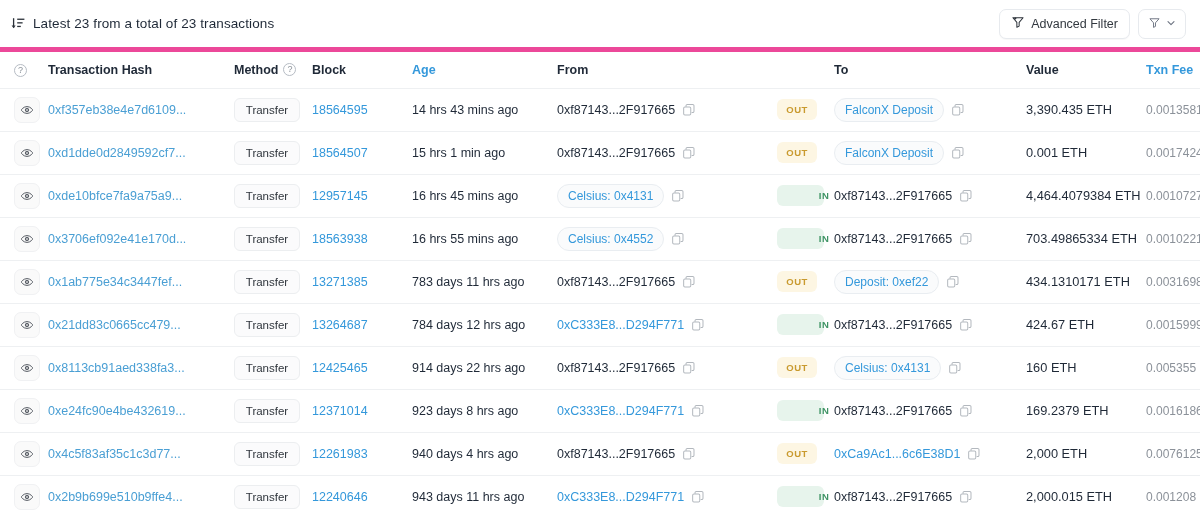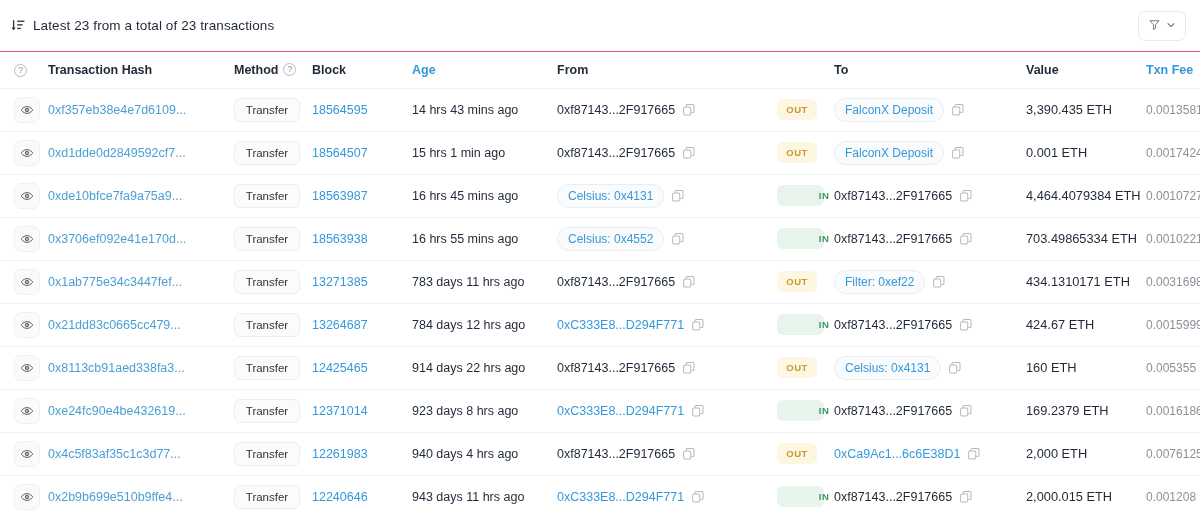--- a/index.html
+++ b/index.html
@@ -12,21 +12,21 @@
     overflow: hidden;
   }
   .page { width: 1200px; height: 517px; position: relative; background: #fff; }
 
   
   .topbar {
     height: 52px;
     display: flex;
     align-items: center;
     padding: 0 14px 0 10px;
-    border-bottom: 1px solid #ec4899;
+    border-bottom: 5px solid #ec4899;
     background: #fff;
   }
   .topbar-left { display: flex; align-items: center; gap: 7px; flex: 1; }
   .sort-icon { width: 16px; height: 16px; display: block; flex: none; }
   .summary-text { font-size: 13.5px; color: #1f2937; letter-spacing: .1px; }
   .topbar-right { display: flex; align-items: center; gap: 8px; }
   .adv-filter-btn {
     display: flex; align-items: center; gap: 6px;
     height: 30px; padding: 0 11px;
     border: 1px solid #e7eaee; border-radius: 7px;
@@ -128,20 +128,29 @@
           <path d="M3.6 2.2v9.4" stroke="#2b3139" stroke-width="1.3" fill="none"></path>
           <path d="M1.6 9.6l2 2.6 2-2.6z" fill="#2b3139"></path>
           <rect x="7.2" y="2.6" width="7.2" height="1.3" fill="#2b3139"></rect>
           <rect x="7.2" y="6.2" width="5.4" height="1.3" fill="#2b3139"></rect>
           <rect x="7.2" y="9.8" width="3.6" height="1.3" fill="#2b3139"></rect>
         </svg>
       </span>
       <span class="summary-text">Latest 23 from a total of 23 transactions</span>
     </div>
     <div class="topbar-right">
+      <button class="adv-filter-btn">
+        <span>
+          <svg viewBox="0 0 16 16" width="14" height="14">
+            <path d="M2.2 3.1h11.6L9.3 8.4v4.3l-2.6 1.3V8.4z" fill="none" stroke="#2b3139" stroke-width="1.15" stroke-linejoin="round"></path>
+            <path d="M4.9 2.2l.5 1.3 1.3.5-1.3.5-.5 1.3-.5-1.3L3.1 4l1.3-.5z" fill="#2b3139"></path>
+          </svg>
+        </span>
+        <span>Advanced Filter</span>
+      </button>
       <button class="filter-dd-btn">
         <span>
           <svg viewBox="0 0 16 16" width="13" height="13">
             <path d="M2.4 3.4h11.2L9.2 8.4v4.4l-2.4 1.2V8.4z" fill="none" stroke="#6b7280" stroke-width="1.15" stroke-linejoin="round"></path>
           </svg>
         </span>
         <span>
           <svg viewBox="0 0 12 12" width="10" height="10">
             <path d="M2.4 4.4L6 8l3.6-3.6" fill="none" stroke="#6b7280" stroke-width="1.3" stroke-linecap="round" stroke-linejoin="round"></path>
           </svg>
@@ -250,21 +259,21 @@
             <span class="eye-box">
               <svg viewBox="0 0 18 18" width="14" height="14">
                 <path d="M1.6 9S4.2 4.6 9 4.6 16.4 9 16.4 9 13.8 13.4 9 13.4 1.6 9 1.6 9z" fill="none" stroke="#4b5159" stroke-width="1.2"></path>
                 <circle cx="9" cy="9" r="2.2" fill="none" stroke="#4b5159" stroke-width="1.2"></circle>
                 <circle cx="9" cy="9" r="1" fill="#4b5159"></circle>
               </svg>
             </span>
           </td>
           <td class="c-hash"><span class="link link-hash">0xde10bfce7fa9a75a9...</span></td>
           <td class="c-meth"><span class="chip-method">Transfer</span></td>
-          <td class="c-block"><span class="link">18563987</span></td>
+          <td class="c-block"><span class="link">12957145</span></td>
           <td class="c-age"><span class="txt-dark">16 hrs 45 mins ago</span></td>
           <td class="c-from">
             <span class="addr-cell">
               <span class="chip-label">Celsius: 0x4131</span>
               <span class="copy-ico"><svg viewBox="0 0 16 16" width="14" height="14">
                   <rect x="1.9" y="4.6" width="8.1" height="9" rx="1.4" fill="none" stroke="#9aa1a9" stroke-width="1.15"></rect>
                   <path d="M4.6 4.4V3.1a1.4 1.4 0 0 1 1.4-1.4h6.3a1.4 1.4 0 0 1 1.4 1.4v6.3a1.4 1.4 0 0 1-1.4 1.4h-1.3" fill="none" stroke="#9aa1a9" stroke-width="1.15"></path>
                 </svg></span>
             </span>
           </td>
@@ -336,21 +345,21 @@
               <span class="txt-dark">0xf87143...2F917665</span>
               <span class="copy-ico"><svg viewBox="0 0 16 16" width="14" height="14">
                   <rect x="1.9" y="4.6" width="8.1" height="9" rx="1.4" fill="none" stroke="#9aa1a9" stroke-width="1.15"></rect>
                   <path d="M4.6 4.4V3.1a1.4 1.4 0 0 1 1.4-1.4h6.3a1.4 1.4 0 0 1 1.4 1.4v6.3a1.4 1.4 0 0 1-1.4 1.4h-1.3" fill="none" stroke="#9aa1a9" stroke-width="1.15"></path>
                 </svg></span>
             </span>
           </td>
           <td class="c-dir"><span class="chip-dir out">OUT</span></td>
           <td class="c-to">
             <span class="addr-cell">
-              <span class="chip-label">Filter: 0xef22</span>
+              <span class="chip-label">Deposit: 0xef22</span>
               <span class="copy-ico"><svg viewBox="0 0 16 16" width="14" height="14">
                   <rect x="1.9" y="4.6" width="8.1" height="9" rx="1.4" fill="none" stroke="#9aa1a9" stroke-width="1.15"></rect>
                   <path d="M4.6 4.4V3.1a1.4 1.4 0 0 1 1.4-1.4h6.3a1.4 1.4 0 0 1 1.4 1.4v6.3a1.4 1.4 0 0 1-1.4 1.4h-1.3" fill="none" stroke="#9aa1a9" stroke-width="1.15"></path>
                 </svg></span>
             </span>
           </td>
           <td class="c-val"><span class="value">434.1310171 ETH</span></td>
           <td class="c-fee"><span class="fee">0.00316988</span></td>
         </tr>
         <tr>

